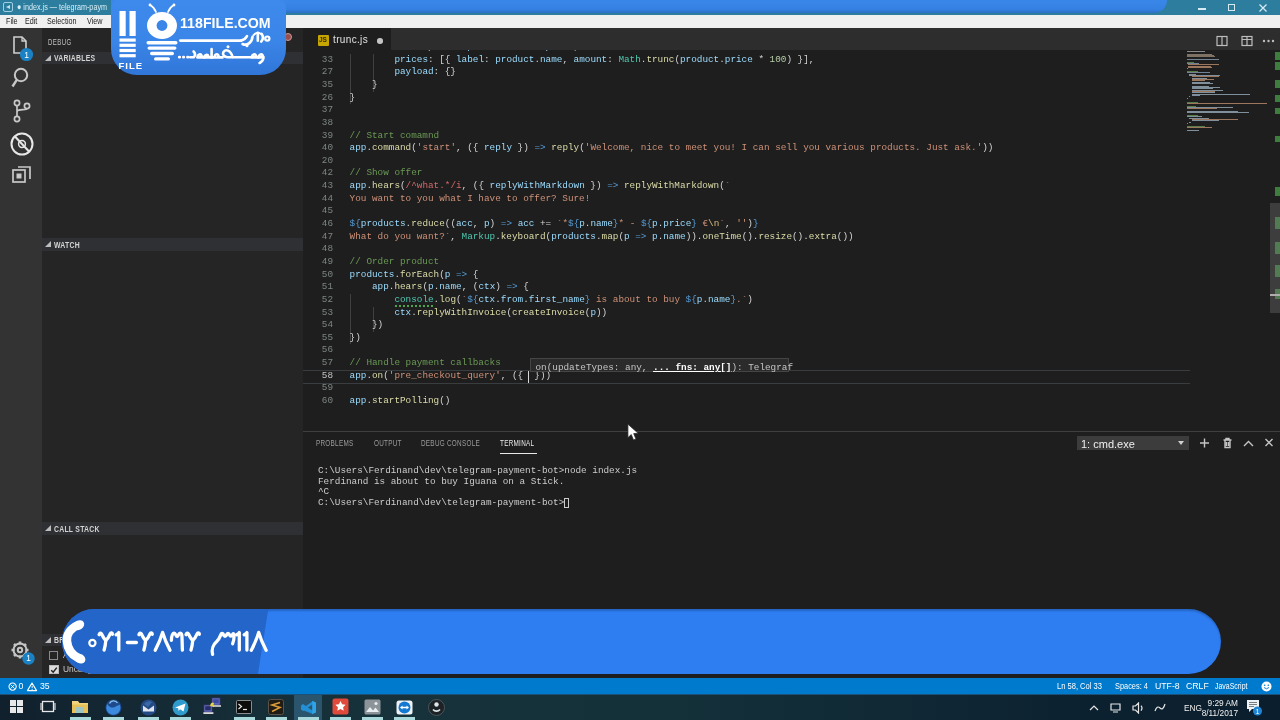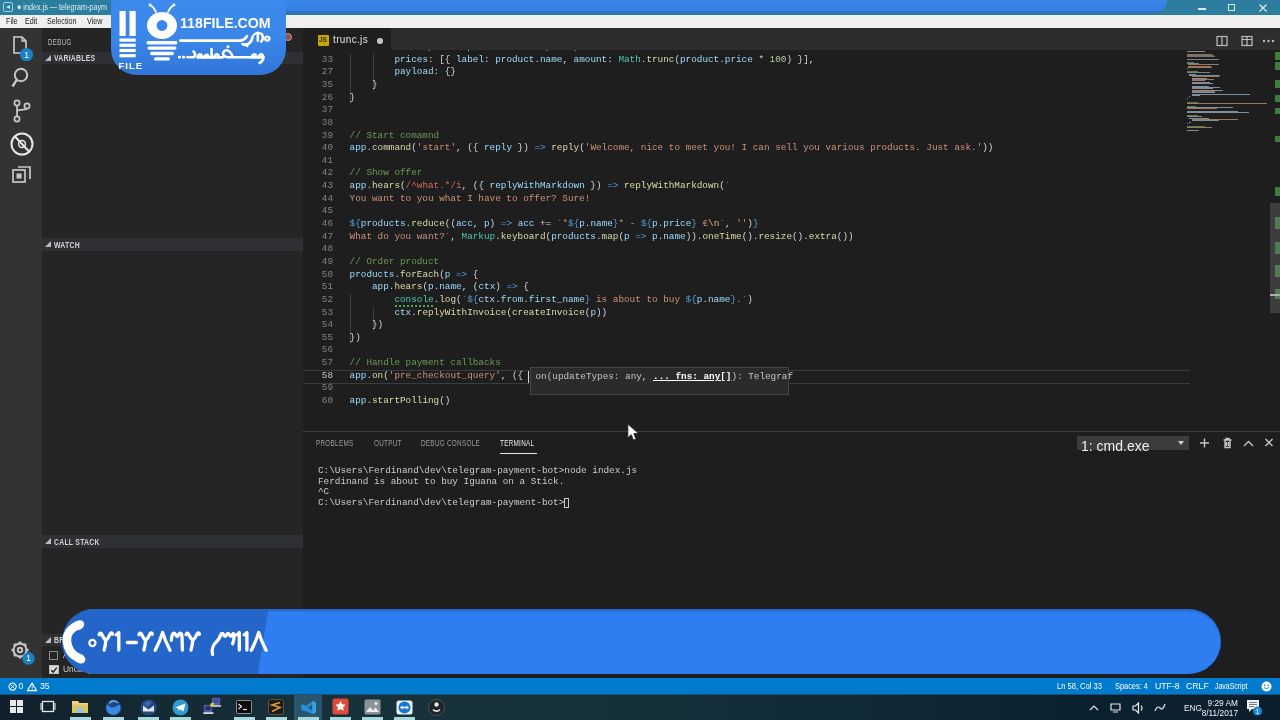--- a/index.html
+++ b/index.html
@@ -84,21 +84,21 @@
 <div class="abs" style="left:48px;top:36.5px;font-size:8.4px;color:#c0c0c0;letter-spacing:0.6px;transform:scaleX(0.72);transform-origin:0 0;">DEBUG</div>
 <div class="abs" style="left:284px;top:33px;width:8px;height:8px;border-radius:50%;background:#96504d;border:1px solid #c99;"></div>
 <div class="sechead" style="top:51.6px;">
       <div class="tri"></div>
       <div class="lab">VARIABLES</div>
     </div>
 <div class="sechead" style="top:238px;text-decoration:underline;">
       <div class="tri"></div>
       <div class="lab">WATCH</div>
     </div>
-<div class="sechead" style="top:535px;">
+<div class="sechead" style="top:522px;">
       <div class="tri"></div>
       <div class="lab">CALL STACK</div>
     </div>
 <div class="sechead" style="top:633.6px;">
       <div class="tri"></div>
       <div class="lab">BREAKPOINTS</div>
     </div>
 <div class="abs" style="left:49px;top:650.5px;width:9px;height:9px;border:1px solid #8a8a8a;background:#252526;"></div>
 <div class="abs" style="left:63px;top:650px;font-size:8.4px;color:#cccccc;">All Exceptions</div>
 <div class="abs" style="left:49px;top:664.5px;width:9.5px;height:9.5px;background:#dcdcdc;border:1px solid #bbb;"></div>
@@ -135,21 +135,21 @@
 <div class="abs" style="left:69.6px;top:256.5px;width:1px;height:25.30000000000001px;background:#404040;"></div>
 <div id="gutter" class="abs mono" style="left:17px;top:-8.96px;width:13px;"><span style="color:#7e8585">32</span>
 <span style="color:#7e8585">33</span>
 <span style="color:#7e8585">27</span>
 <span style="color:#7e8585">35</span>
 <span style="color:#7e8585">26</span>
 <span style="color:#7e8585">37</span>
 <span style="color:#7e8585">38</span>
 <span style="color:#7e8585">39</span>
 <span style="color:#7e8585">40</span>
-<span style="color:#7e8585">41</span>
+<span style="color:#7e8585">20</span>
 <span style="color:#7e8585">42</span>
 <span style="color:#7e8585">43</span>
 <span style="color:#7e8585">44</span>
 <span style="color:#7e8585">45</span>
 <span style="color:#7e8585">46</span>
 <span style="color:#7e8585">47</span>
 <span style="color:#7e8585">48</span>
 <span style="color:#7e8585">49</span>
 <span style="color:#7e8585">50</span>
 <span style="color:#7e8585">51</span>
@@ -187,21 +187,21 @@
     <span class="p">})</span>
 <span class="p">})</span>
 
 <span class="c">// Handle payment callbacks</span>
 <span class="v">app</span><span class="p">.</span><span class="f">on</span><span class="p">(</span><span class="s">'pre_checkout_query'</span><span class="p">, ({  }))</span>
 
 <span class="v">app</span><span class="p">.</span><span class="f">startPolling</span><span class="p">()</span></div>
 <div class="abs" style="left:92px;top:255.3px;width:39px;height:1.4px;background:repeating-linear-gradient(90deg,#4fa34f 0 2px,transparent 2px 4px);"></div>
 <div class="abs" style="left:225.2px;top:321.2px;width:1.2px;height:11.4px;background:#d8d8d8;"></div>
 </div>
-<div class="abs mono" style="left:529.5px;top:367px;width:259px;height:28px;background:#2b2b2c;border:1px solid #454545;font-size:9.33px;color:#c5c5c5;padding:3.2px 0 0 5px;white-space:pre;">on(updateTypes: any, <span style="color:#fff;font-weight:bold;text-decoration:underline">... fns: any[]</span>): Telegraf</div>
+<div class="abs mono" style="left:529.5px;top:358px;width:259px;height:14px;background:#2b2b2c;border:1px solid #454545;font-size:9.33px;color:#c5c5c5;padding:3.2px 0 0 5px;white-space:pre;">on(updateTypes: any, <span style="color:#fff;font-weight:bold;text-decoration:underline">... fns: any[]</span>): Telegraf</div>
 <div class="abs" style="left:1186.5px;top:50.9px;width:81px;height:81px;">
       <div class="abs" style="left:0.0px;top:0.00px;width:18.2px;height:1.05px;background:#a8a8a8;opacity:0.78;"></div>
       <div class="abs" style="left:0.0px;top:2.67px;width:25.2px;height:1.05px;background:#9a8a7a;opacity:0.78;"></div>
       <div class="abs" style="left:0.0px;top:4.00px;width:27.3px;height:1.05px;background:#9a8a7a;opacity:0.78;"></div>
       <div class="abs" style="left:0.0px;top:5.34px;width:28.7px;height:1.05px;background:#9a8a7a;opacity:0.78;"></div>
       <div class="abs" style="left:0.0px;top:8.01px;width:32.9px;height:1.05px;background:#8aa0b8;opacity:0.78;"></div>
       <div class="abs" style="left:0.0px;top:10.68px;width:7.7px;height:1.05px;background:#6a9955;opacity:0.78;"></div>
       <div class="abs" style="left:0.0px;top:12.02px;width:12.6px;height:1.05px;background:#8aa0b8;opacity:0.78;"></div>
       <div class="abs" style="left:1.4px;top:13.35px;width:30.8px;height:1.05px;background:#c09070;opacity:0.78;"></div>
       <div class="abs" style="left:1.4px;top:14.68px;width:23.1px;height:1.05px;background:#c09070;opacity:0.78;"></div>
@@ -261,21 +261,21 @@
 
 <div class="abs" style="left:303px;top:431.3px;width:977px;height:1px;background:#3f3f3f;"></div>
 
 <div class="abs" style="left:315.6px;top:438px;font-size:8.4px;color:#9b9b9b;letter-spacing:0.35px;transform:scaleX(0.76);transform-origin:0 0;">PROBLEMS</div>
 <div class="abs" style="left:374.2px;top:438px;font-size:8.4px;color:#9b9b9b;letter-spacing:0.35px;transform:scaleX(0.76);transform-origin:0 0;">OUTPUT</div>
 <div class="abs" style="left:421.1px;top:438px;font-size:8.4px;color:#9b9b9b;letter-spacing:0.35px;transform:scaleX(0.76);transform-origin:0 0;">DEBUG CONSOLE</div>
 <div class="abs" style="left:500px;top:438px;font-size:8.4px;color:#eaeaea;letter-spacing:0.35px;transform:scaleX(0.76);transform-origin:0 0;">TERMINAL</div>
 <div class="abs" style="left:500px;top:452.5px;width:37px;height:1px;background:#e7e7e7;"></div>
 
 <div class="abs" style="left:1076.5px;top:436px;width:112px;height:13.5px;background:#3c3c3c;"></div>
-<div class="abs" style="left:1081px;top:438px;font-size:14px;color:#f0f0f0;">1: cmd.exe</div>
+<div class="abs" style="left:1081px;top:438px;font-size:11px;color:#f0f0f0;">1: cmd.exe</div>
 <div class="abs" style="left:1178px;top:441px;width:0;height:0;border-left:3.5px solid transparent;border-right:3.5px solid transparent;border-top:4.5px solid #d0d0d0;"></div>
 
 <svg class="abs" style="left:1199px;top:436.5px;" width="76" height="13" viewBox="0 0 76 13">
 <g stroke="#c5c5c5" stroke-width="1.4" fill="none">
 <path d="M5.5,1.5 v9 M1,6 h9"></path>
 <path d="M24.5,3 h8 M26,3 v7.5 h5 v-7.5 M27.5,5 v4 M29.5,5 v4 M27,3 v-1.5 h3 v1.5"></path>
 <path d="M45,9 l4.5,-4.5 l4.5,4.5"></path>
 <path d="M66.5,2 l7,7 M73.5,2 l-7,7"></path>
 </g>
     </svg>

